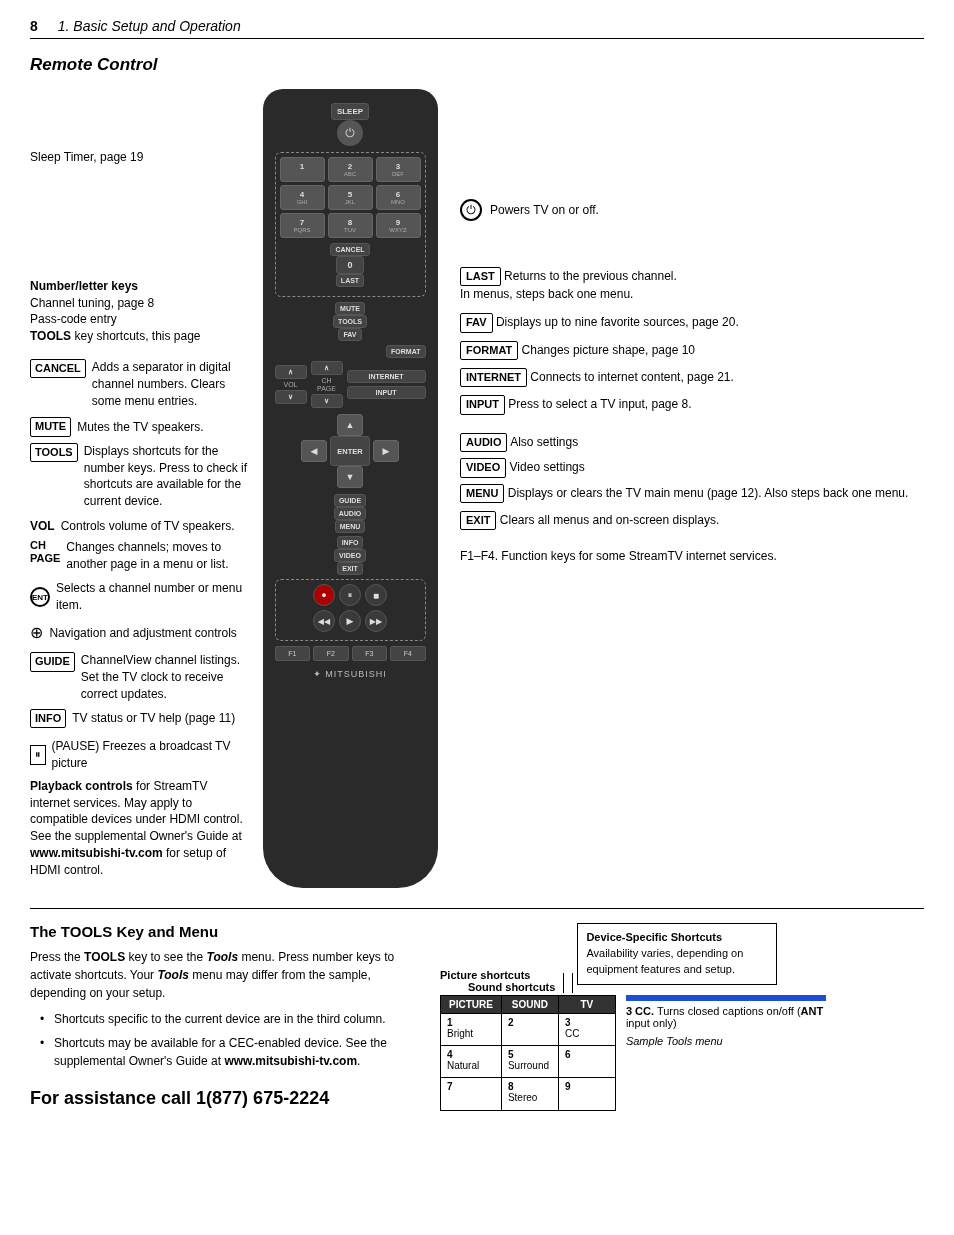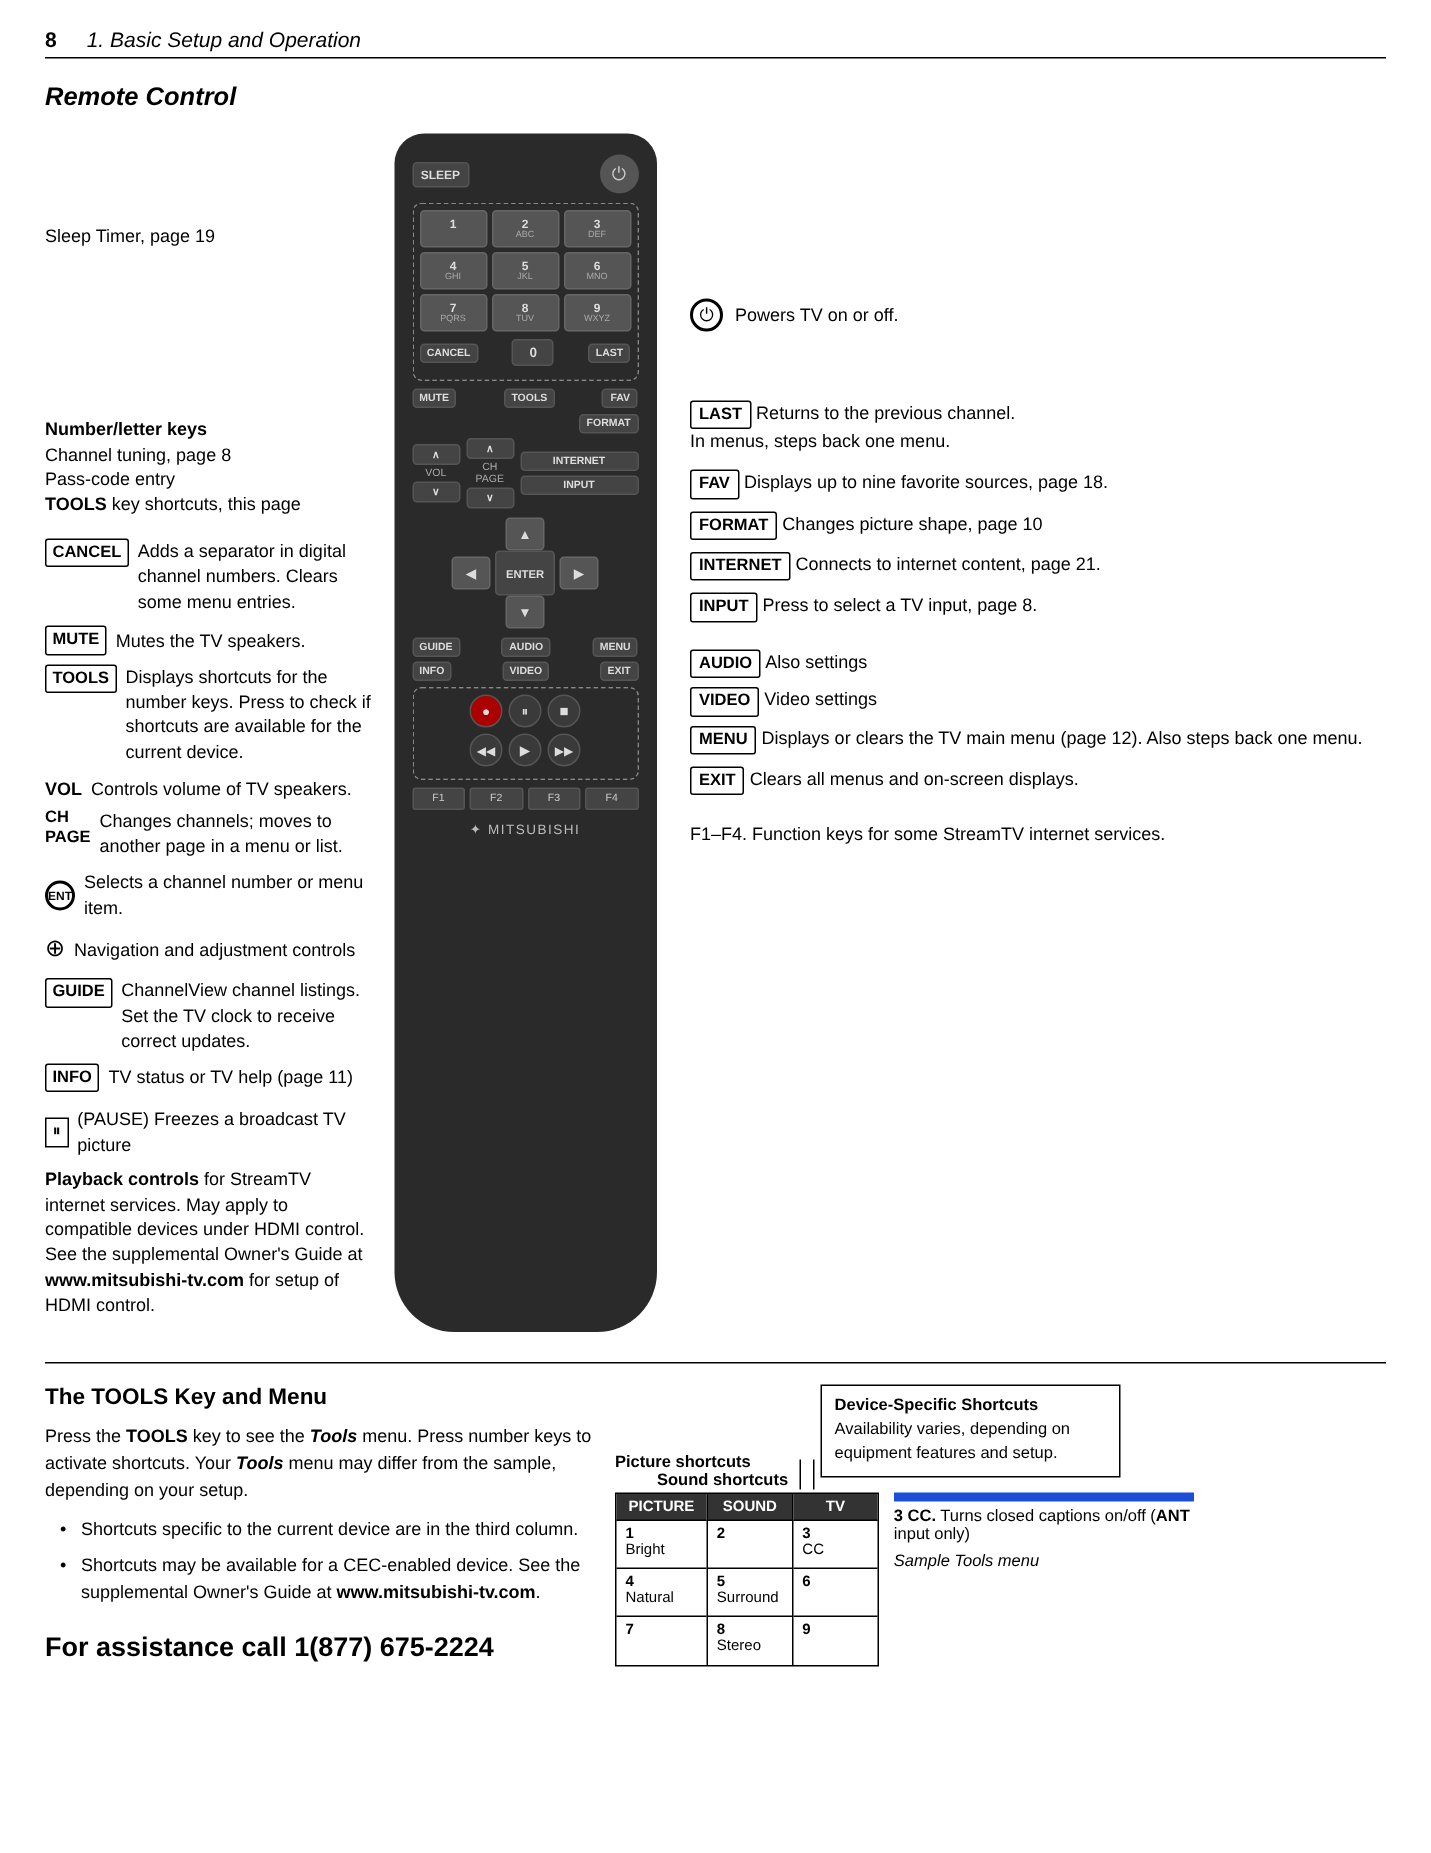--- a/index.html
+++ b/index.html
@@ -96,20 +96,21 @@
       padding: 10px 12px 20px;
       position: relative;
       min-height: 720px;
     }
 
     .remote-row {
       display: flex;
       justify-content: space-between;
       align-items: center;
       margin-bottom: 5px;
+      flex-direction: column;
     }
 
     .rkey {
       background: #444;
       color: #ddd;
       font-size: 7.5px;
       border-radius: 3px;
       padding: 3px 5px;
       text-align: center;
       min-width: 28px;
@@ -301,20 +302,21 @@
     }
 
     
     .bottom-divider {
       border-top: 1px solid #000;
       margin: 10px 0 14px;
     }
 
     .bottom-section {
       display: flex;
+      gap: 30px;
     }
 
     .tools-section {
       flex: 1;
       max-width: 380px;
     }
 
     .tools-title {
       font-size: 15px;
       font-weight: bold;
@@ -632,21 +634,21 @@
         <span>Powers TV on or off.</span>
       </div>
 
       <div class="r-annotation" style="margin-bottom:10px;margin-top:46px;">
         <span class="r-key-badge">LAST</span>
         <span> Returns to the previous channel.<br>In menus, steps back one menu.</span>
       </div>
 
       <div class="r-annotation" style="margin-bottom:8px;">
         <span class="r-key-badge">FAV</span>
-        <span> Displays up to nine favorite sources, page 18.</span>
+        <span> Displays up to nine favorite sources, page 20.</span>
       </div>
 
       <div class="r-annotation" style="margin-bottom:8px;">
         <span class="r-key-badge">FORMAT</span>
         <span> Changes picture shape, page 10</span>
       </div>
 
       <div class="r-annotation" style="margin-bottom:8px;">
         <span class="r-key-badge">INTERNET</span>
         <span> Connects to internet content, page 21.</span>

